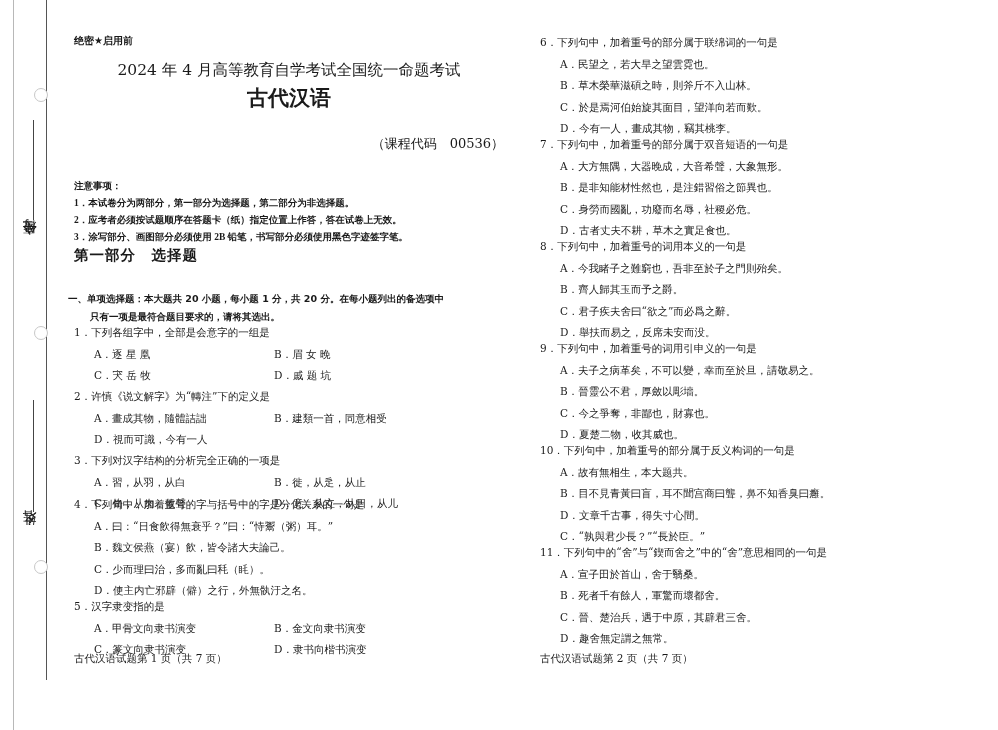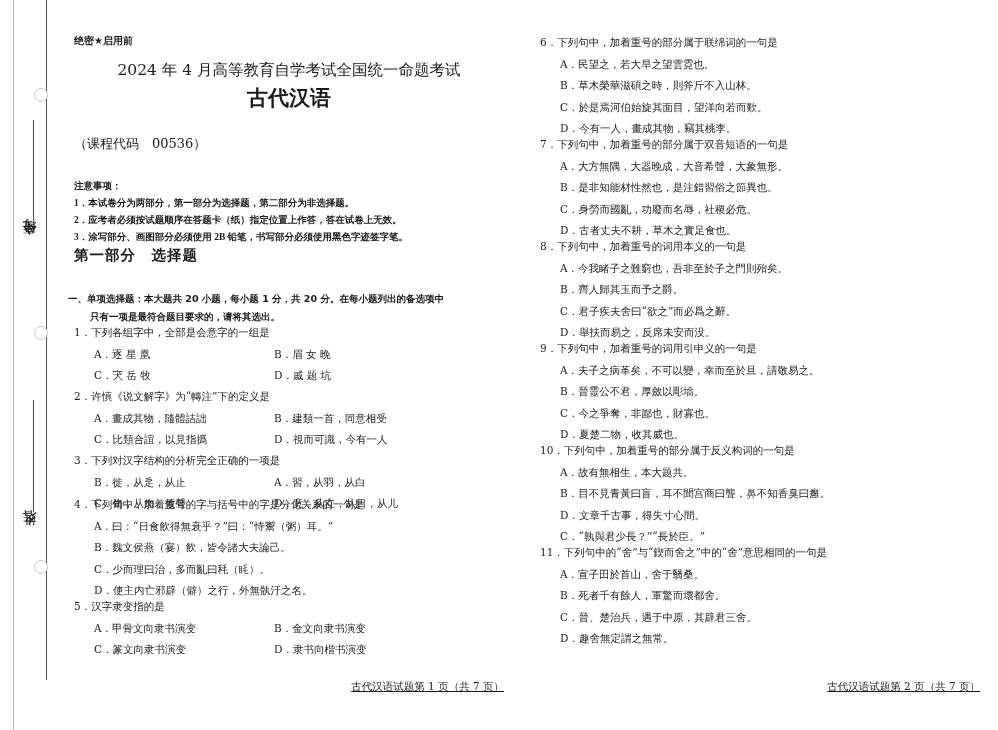--- a/index.html
+++ b/index.html
@@ -14,30 +14,30 @@
   .margin-label { position: absolute; left: 20px; font-size: 14px; writing-mode: vertical-rl; transform: rotate(180deg); letter-spacing: 2px; }
   .fill-line { position: absolute; left: 33px; width: 1px; background: #444; }
 
   .page { position: absolute; top: 0; height: 582px; font-size: 10.5px; line-height: 21.5px; }
   .left-page { left: 74px; width: 430px; }
   .right-page { left: 540px; width: 440px; }
 
   .secret { position: absolute; left: 0; top: 30px; font-family: "DejaVu Sans", sans-serif; font-weight: bold; font-size: 10px; }
   .exam-title { position: absolute; left: 0; width: 430px; top: 60px; text-align: center; font-size: 15.5px; }
   .subject { position: absolute; left: 0; width: 430px; top: 88px; text-align: center; font-size: 21px; font-weight: bold; font-family: "DejaVu Sans", sans-serif; }
-  .code { position: absolute; left: 0; width: 430px; top: 133px; text-align: left; font-size: 13px; }
+  .code { position: absolute; left: 0; width: 430px; top: 133px; text-align: right; font-size: 13px; }
   .notes { position: absolute; left: 0; top: 166px; width: 430px; font-family: Liberation Serif, serif; font-weight: bold; font-size: 9.5px; line-height: 17px; margin-top: 12px; }
   .part-title { position: absolute; left: 0; width: 430px; top: 245px; text-align: left; font-size: 14.5px; font-weight: bold; font-family: "DejaVu Sans", sans-serif; letter-spacing: 1px; }
   .section-head { position: absolute; left: -6px; top: 290px; width: 440px; font-family: "DejaVu Sans", sans-serif; font-weight: bold; font-size: 9.5px; line-height: 18px; }
   .section-head .indent { padding-left: 22px; }
   .qblock { position: absolute; left: 0; width: 440px; }
   .qstem { white-space: nowrap; }
   .opts { display: grid; grid-template-columns: 180px 200px; padding-left: 20px; }
   .opt-line { padding-left: 20px; white-space: nowrap; }
-  .footer { position: absolute; top: 676px; width: 100%; text-align: right; font-size: 10.5px; text-decoration: underline; }
+  .footer { position: absolute; top: 648px; width: 100%; text-align: left; font-size: 10.5px; }
 </style>
 </head>
 <body>
 
 <div class="binding">
   <div class="vline1"></div>
   <div class="vline2"></div>
   <div class="hole" style="top:88px"></div>
   <div class="hole" style="top:326px"></div>
   <div class="hole" style="top:560px"></div>
@@ -75,30 +75,29 @@
       <div>C．宊 岳 牧</div>
       <div>D．戚 题 坑</div>
     </div>
   </div>
 
   <div class="qblock" style="top:386px">
     <div class="qstem">2．许慎《说文解字》为“轉注”下的定义是</div>
     <div class="opts">
       <div>A．畫成其物，隨體詰詘</div>
       <div>B．建類一首，同意相受</div>
-      <div>C．比類合誼，以見指撝</div>
       <div>D．視而可識，今有一人</div>
     </div>
   </div>
 
   <div class="qblock" style="top:450px">
     <div class="qstem">3．下列对汉字结构的分析完全正确的一项是</div>
     <div class="opts">
+      <div>A．習，从羽，从白</div>
       <div>B．徙，从辵，从止</div>
-      <div>A．習，从羽，从白</div>
       <div>C．脩，从肉，攸聲</div>
       <div>D．竟，从立，从日，从儿</div>
     </div>
   </div>
 
   <div class="qblock" style="top:494px">
     <div class="qstem">4．下列句中，加着重号的字与括号中的字是分化关系的一句是</div>
     <div class="opt-line">A．曰：“日食飲得無衰乎？”曰：“恃鬻（粥）耳。”</div>
     <div class="opt-line">B．魏文侯燕（宴）飲，皆令諸大夫論己。</div>
     <div class="opt-line">C．少而理曰治，多而亂曰秏（眊）。</div>

